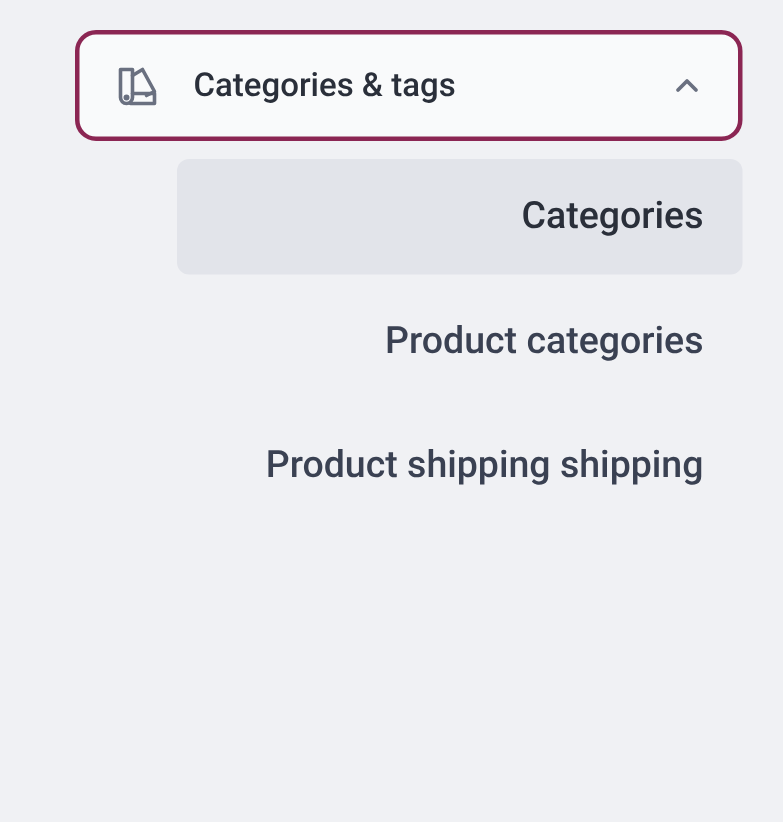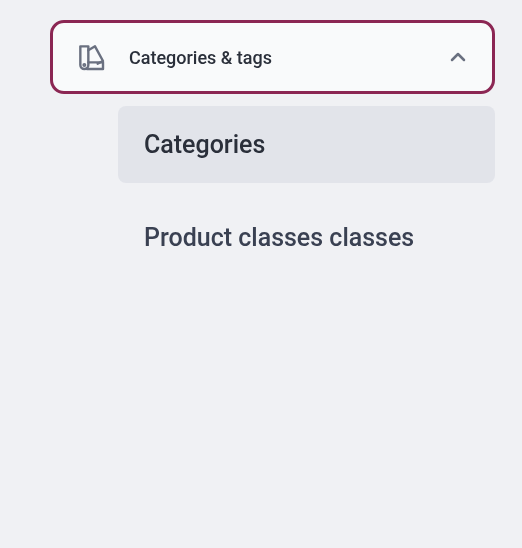--- a/index.html
+++ b/index.html
@@ -25,42 +25,43 @@
       width: 445px;
     }
     .menu-header-icon {
       display: flex;
       align-items: center;
       justify-content: center;
       margin-right: 22px;
     }
     .menu-header-label {
       flex: 1;
-      font-size: 18px;
+      font-size: 22px;
       font-weight: 500;
       color: #2a2f3a;
     }
     .menu-header-chevron {
       display: flex;
       align-items: center;
       justify-content: center;
     }
     .submenu {
       margin-top: 12px;
       padding-left: 68px;
       width: 445px;
     }
     .submenu-item {
       padding: 24px 26px;
       font-size: 25px;
       font-weight: 500;
       color: #3a4152;
       border-radius: 8px;
       cursor: pointer;
-      margin-bottom: 16px;
+      margin-bottom: 6px;
+      text-align: right;
     }
     .submenu-item.active {
       background: #e2e4ea;
       color: #2a2f3a;
     }
   </style>
 </head>
 <body>
 
 <div class="menu-header">
@@ -78,15 +79,18 @@
       <polyline points="6 15 12 9 18 15"></polyline>
     </svg>
   </span>
 </div>
 
 <div class="submenu">
   <div class="submenu-item active">
     <span>Categories</span>
   </div>
   <div class="submenu-item">
-    <span>Product classes classes</span>
+    <span>Product categories</span>
+  </div>
+  <div class="submenu-item">
+    <span>Product shipping shipping</span>
   </div>
 </div>
 
 </body></html>

